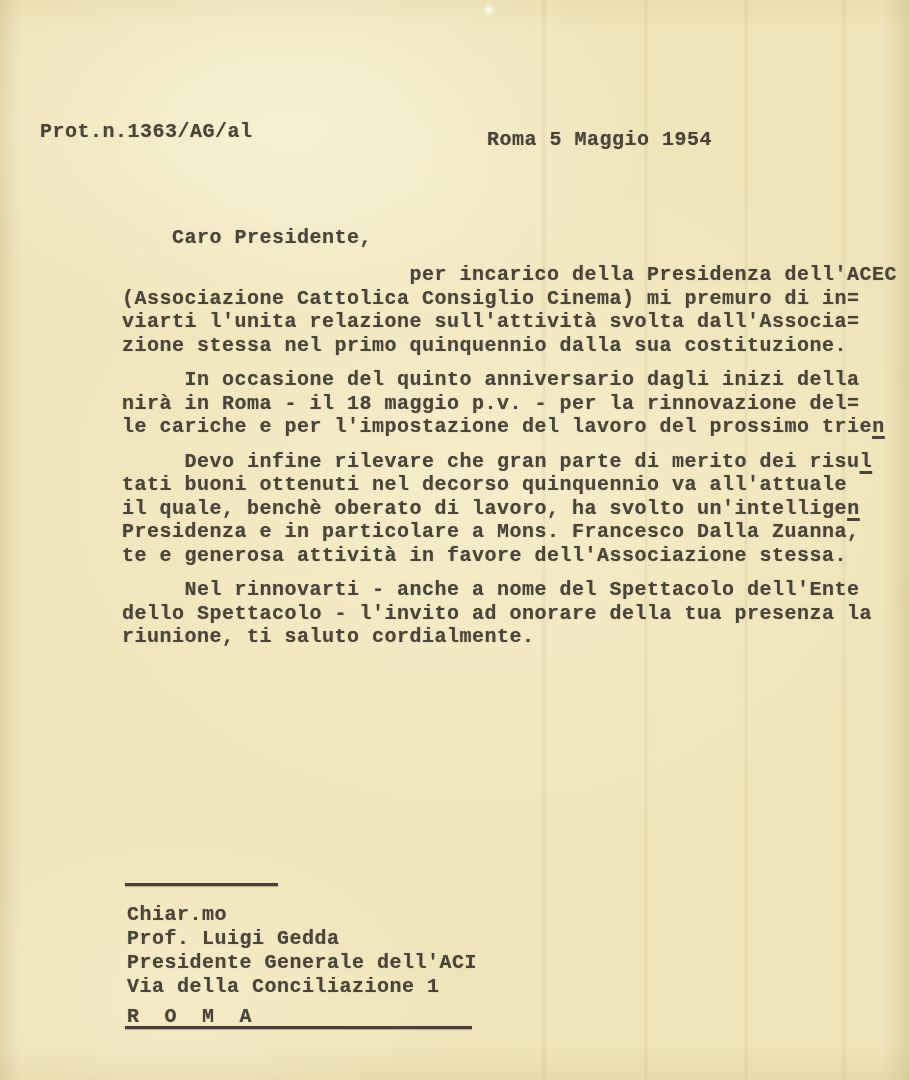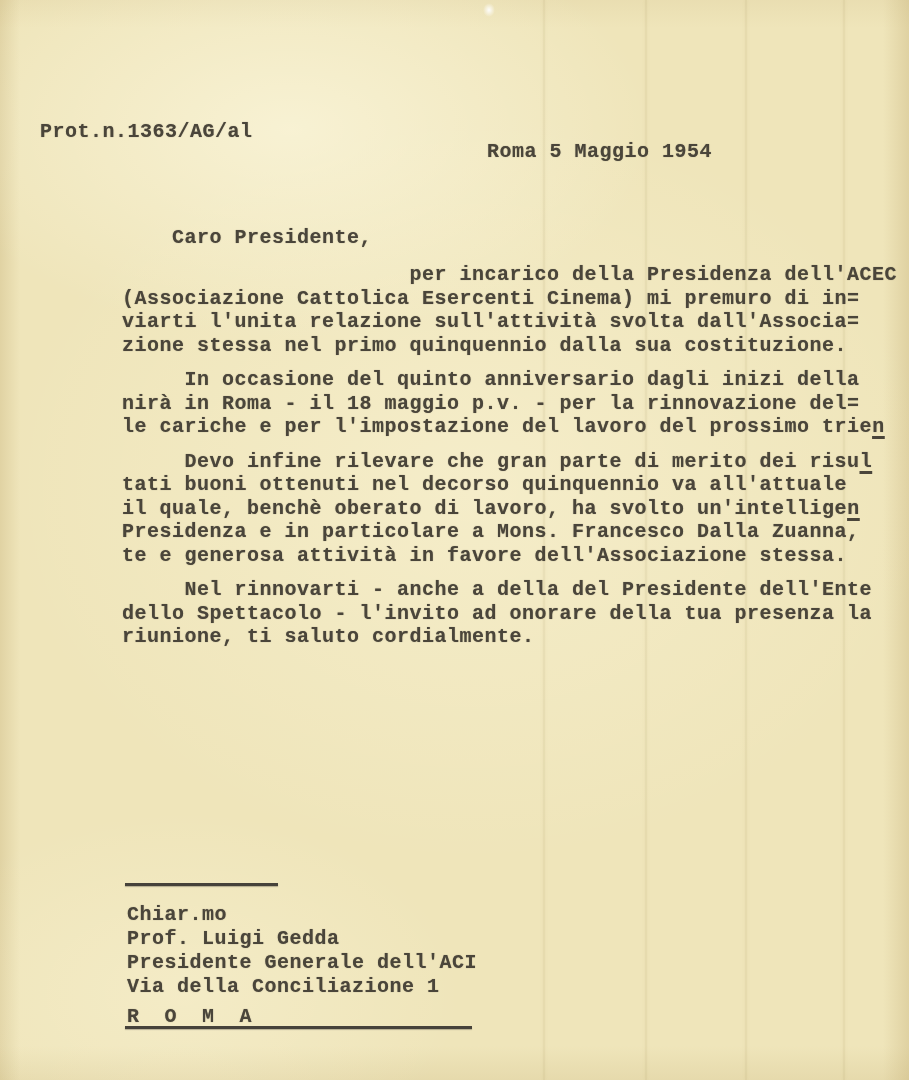--- a/index.html
+++ b/index.html
@@ -39,21 +39,21 @@
   .speck {
     position: absolute;
     left: 483px;
     top: 3px;
     width: 12px;
     height: 14px;
     border-radius: 50%;
     background: radial-gradient(ellipse at center, rgba(255,255,255,0.95), rgba(255,255,255,0) 70%);
   }
   .protocol { position: absolute; left: 40px;  top: 120px; white-space: pre; }
-  .dateline { position: absolute; left: 487px; top: 140px; white-space: pre; }
+  .dateline { position: absolute; left: 487px; top: 128px; white-space: pre; }
   .salutation { position: absolute; left: 122px; top: 226px; white-space: pre; }
   .body-block { position: absolute; left: 122px; top: 263px; }
   .para { margin: 0 0 11px 0; }
   .line { white-space: pre; line-height: 23.5px; height: 23.5px; }
   .ul {
     text-decoration: underline;
     text-decoration-thickness: 2.5px;
     text-underline-offset: 4px;
   }
   .sep {
@@ -87,38 +87,38 @@
 
   <div class="protocol">Prot.n.1363/AG/al</div>
 
   <div class="dateline">Roma 5 Maggio 1954</div>
 
   <div class="salutation">    Caro Presidente,</div>
 
   <div class="body-block" id="letter-body">
       <div class="para">
         <div class="line">                       per incarico della Presidenza dell'ACEC</div>
-        <div class="line">(Associazione Cattolica Esercenti Cinema) mi premuro di in=</div>
+        <div class="line">(Associazione Cattolica Consiglio Cinema) mi premuro di in=</div>
         <div class="line">viarti l'unita relazione sull'attività svolta dall'Associa=</div>
         <div class="line">zione stessa nel primo quinquennio dalla sua costituzione.</div>
       </div>
       <div class="para">
         <div class="line">     In occasione del quinto anniversario dagli inizi della</div>
         <div class="line">nirà in Roma - il 18 maggio p.v. - per la rinnovazione del=</div>
         <div class="line">le cariche e per l'impostazione del lavoro del prossimo trie<span class="ul">n</span></div>
       </div>
       <div class="para">
         <div class="line">     Devo infine rilevare che gran parte di merito dei risu<span class="ul">l</span></div>
         <div class="line">tati buoni ottenuti nel decorso quinquennio va all'attuale</div>
         <div class="line">il quale, benchè oberato di lavoro, ha svolto un'intellige<span class="ul">n</span></div>
         <div class="line">Presidenza e in particolare a Mons. Francesco Dalla Zuanna,</div>
         <div class="line">te e generosa attività in favore dell'Associazione stessa.</div>
       </div>
       <div class="para">
-        <div class="line">     Nel rinnovarti - anche a della del Presidente dell'Ente</div>
+        <div class="line">     Nel rinnovarti - anche a nome del Spettacolo dell'Ente</div>
         <div class="line">dello Spettacolo - l'invito ad onorare della tua presenza la</div>
         <div class="line">riunione, ti saluto cordialmente.</div>
       </div>
     </div>
 
   <div class="sep"></div>
 
   <div class="recipient" id="recipient-block">
       <div class="line">Chiar.mo</div>
       <div class="line">Prof. Luigi Gedda</div>

